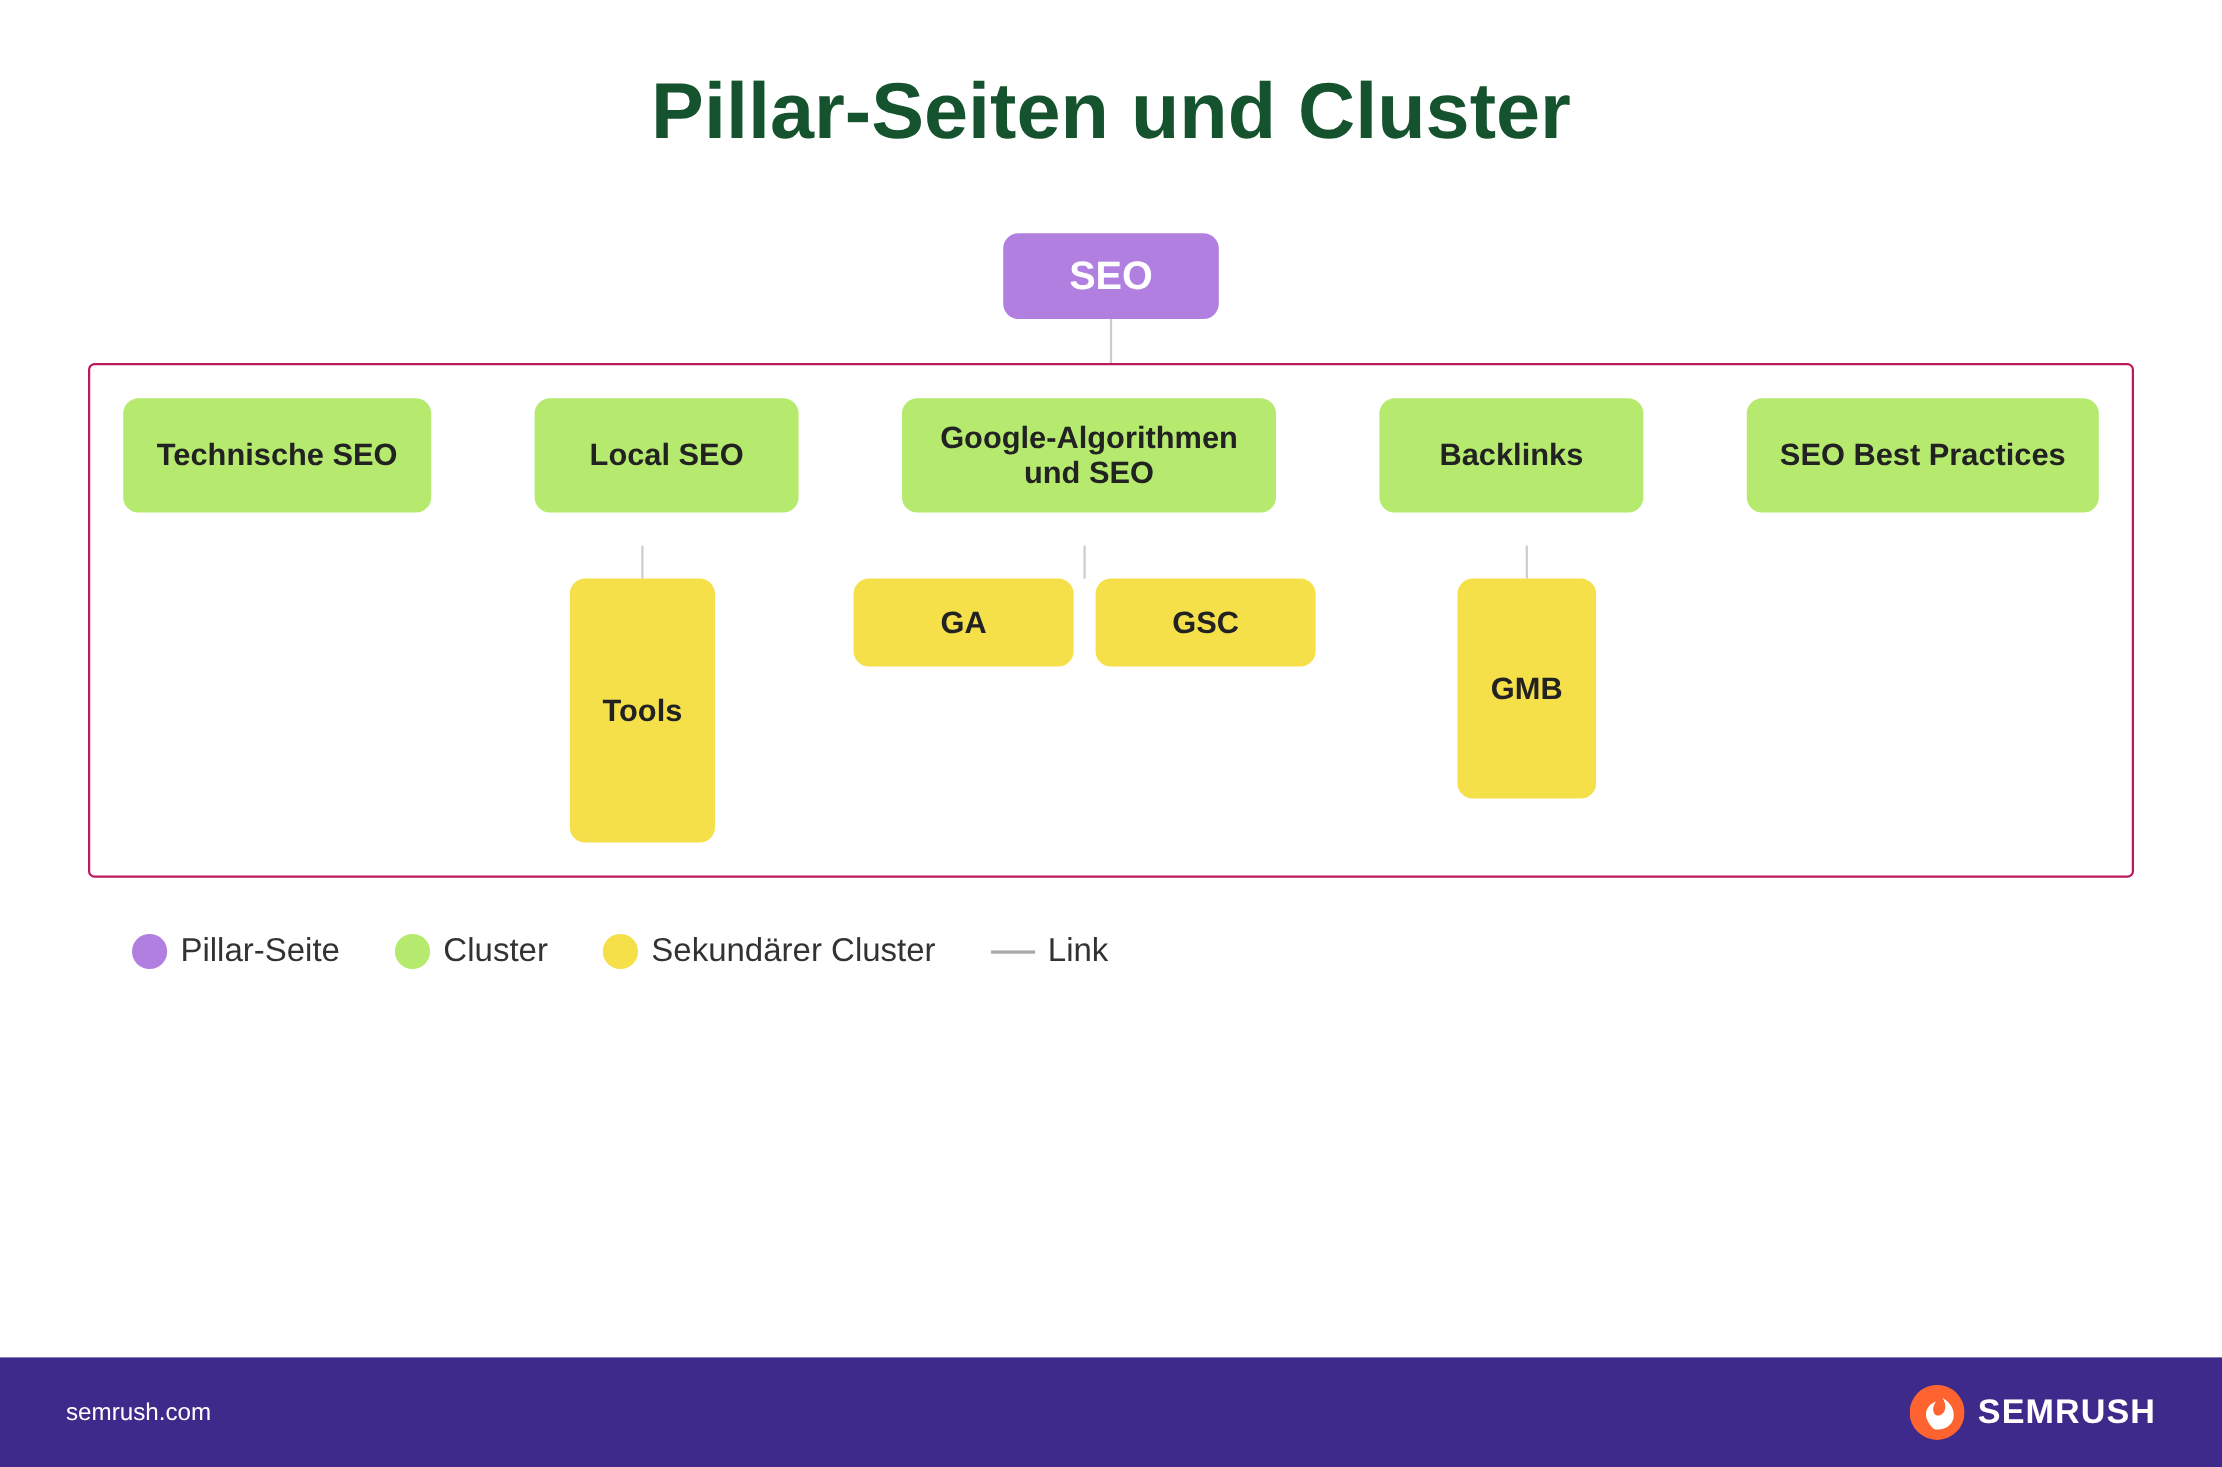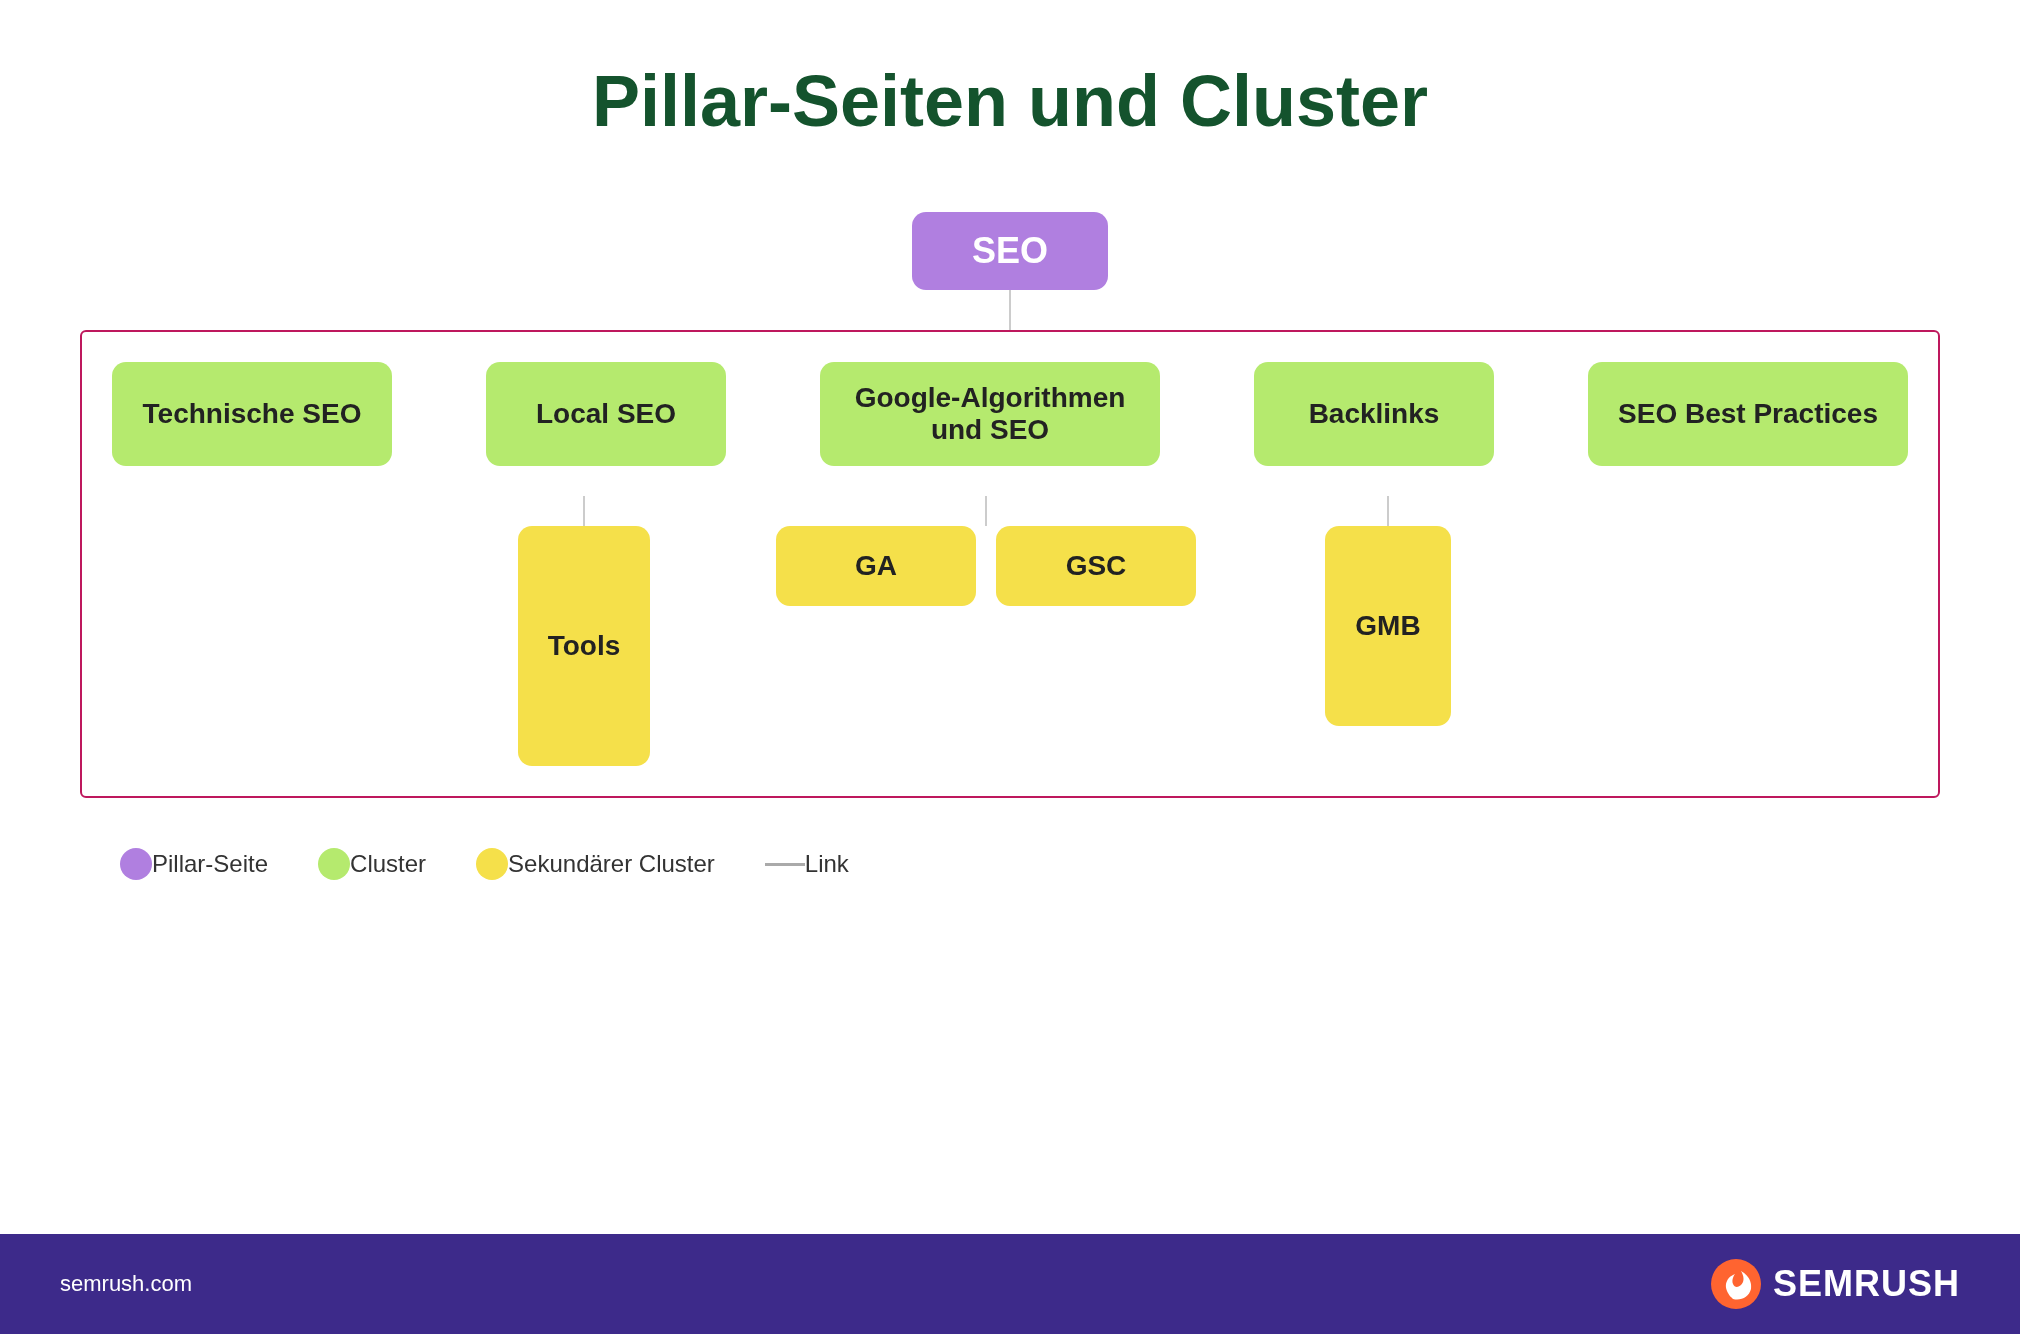--- a/index.html
+++ b/index.html
@@ -84,22 +84,22 @@
       display: flex;
       align-items: center;
       gap: 50px;
       margin-top: 50px;
       margin-left: 40px;
       align-self: flex-start;
     }
     .legend-item {
       display: flex;
       align-items: center;
-      gap: 0;
-      font-size: 24px;
+      gap: 12px;
+      font-size: 30px;
       color: #333333;
     }
     .legend-dot {
       width: 32px;
       height: 32px;
       border-radius: 50%;
       flex-shrink: 0;
     }
     .legend-line {
       width: 40px;
@@ -120,21 +120,21 @@
     .footer-url {
       color: #ffffff;
       font-size: 22px;
       font-weight: 400;
     }
     .footer-logo {
       display: flex;
       align-items: center;
       gap: 12px;
       color: #ffffff;
-      font-size: 36px;
+      font-size: 31px;
       font-weight: 800;
       letter-spacing: 1px;
     }
     .logo-icon {
       width: 50px;
       height: 50px;
     }
     
     .nodes-level1 {
       display: flex;

